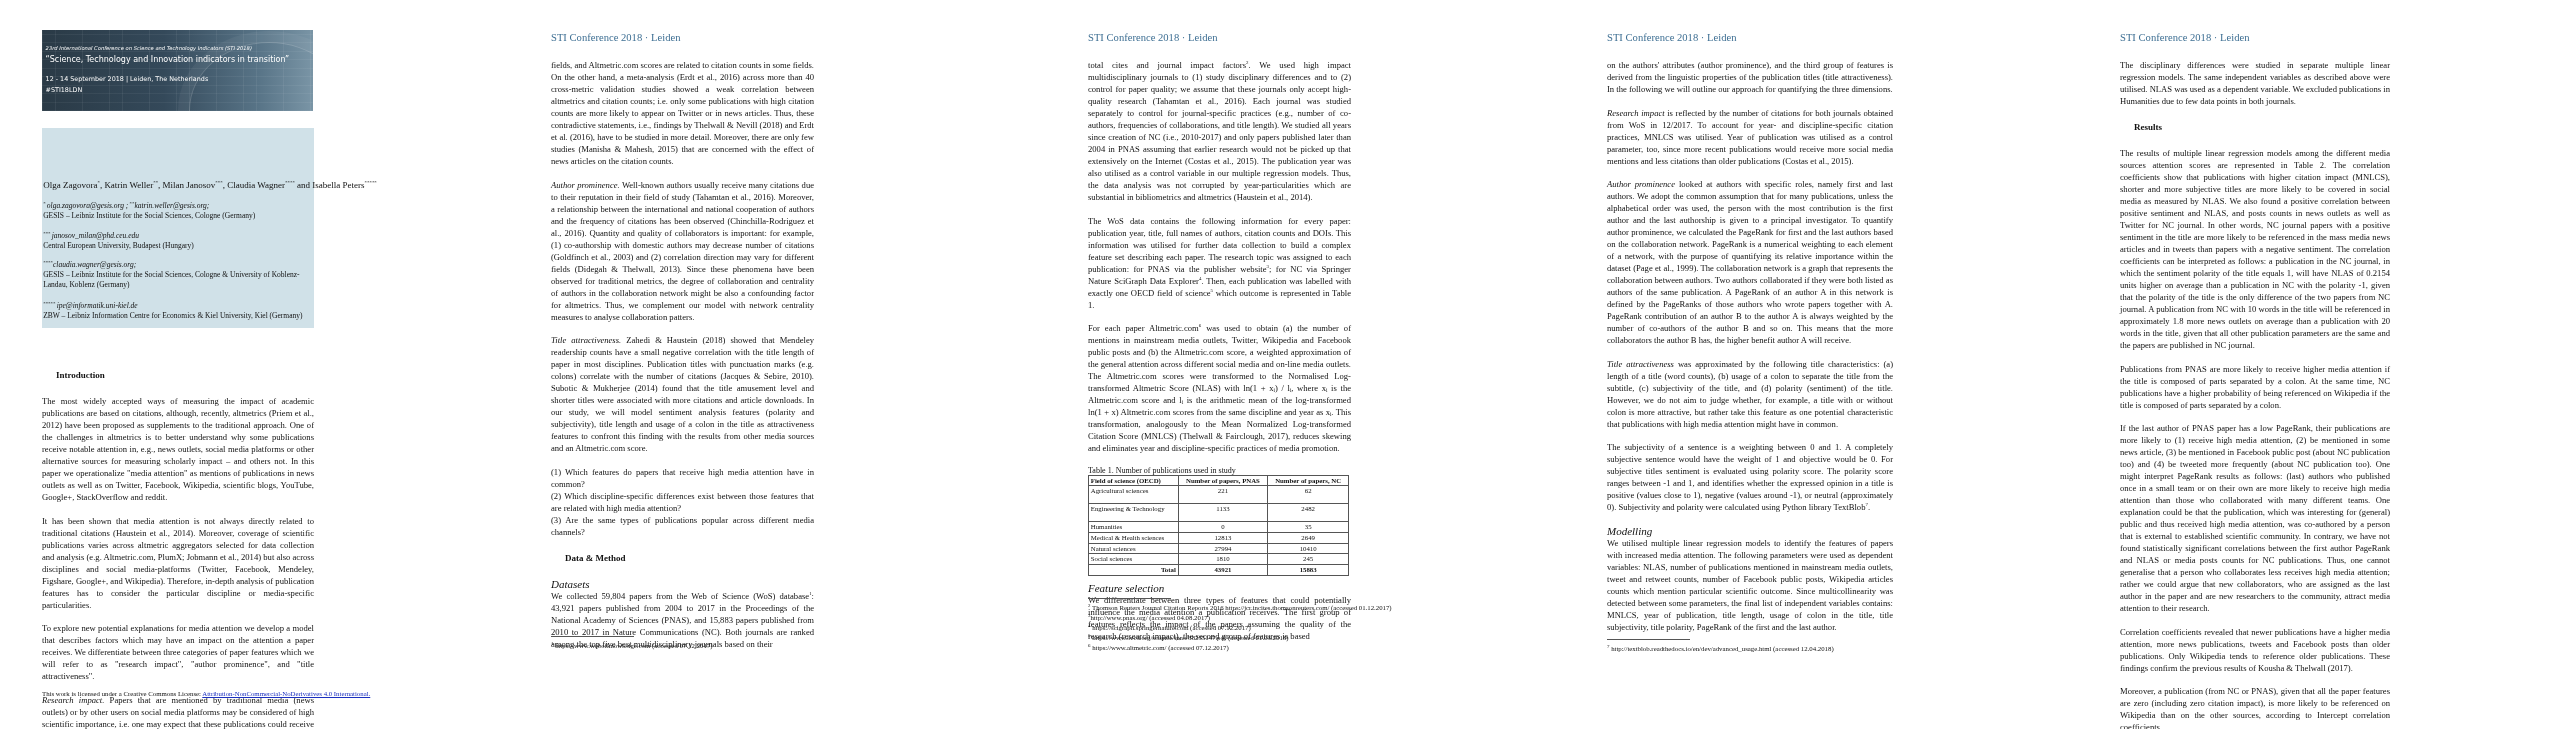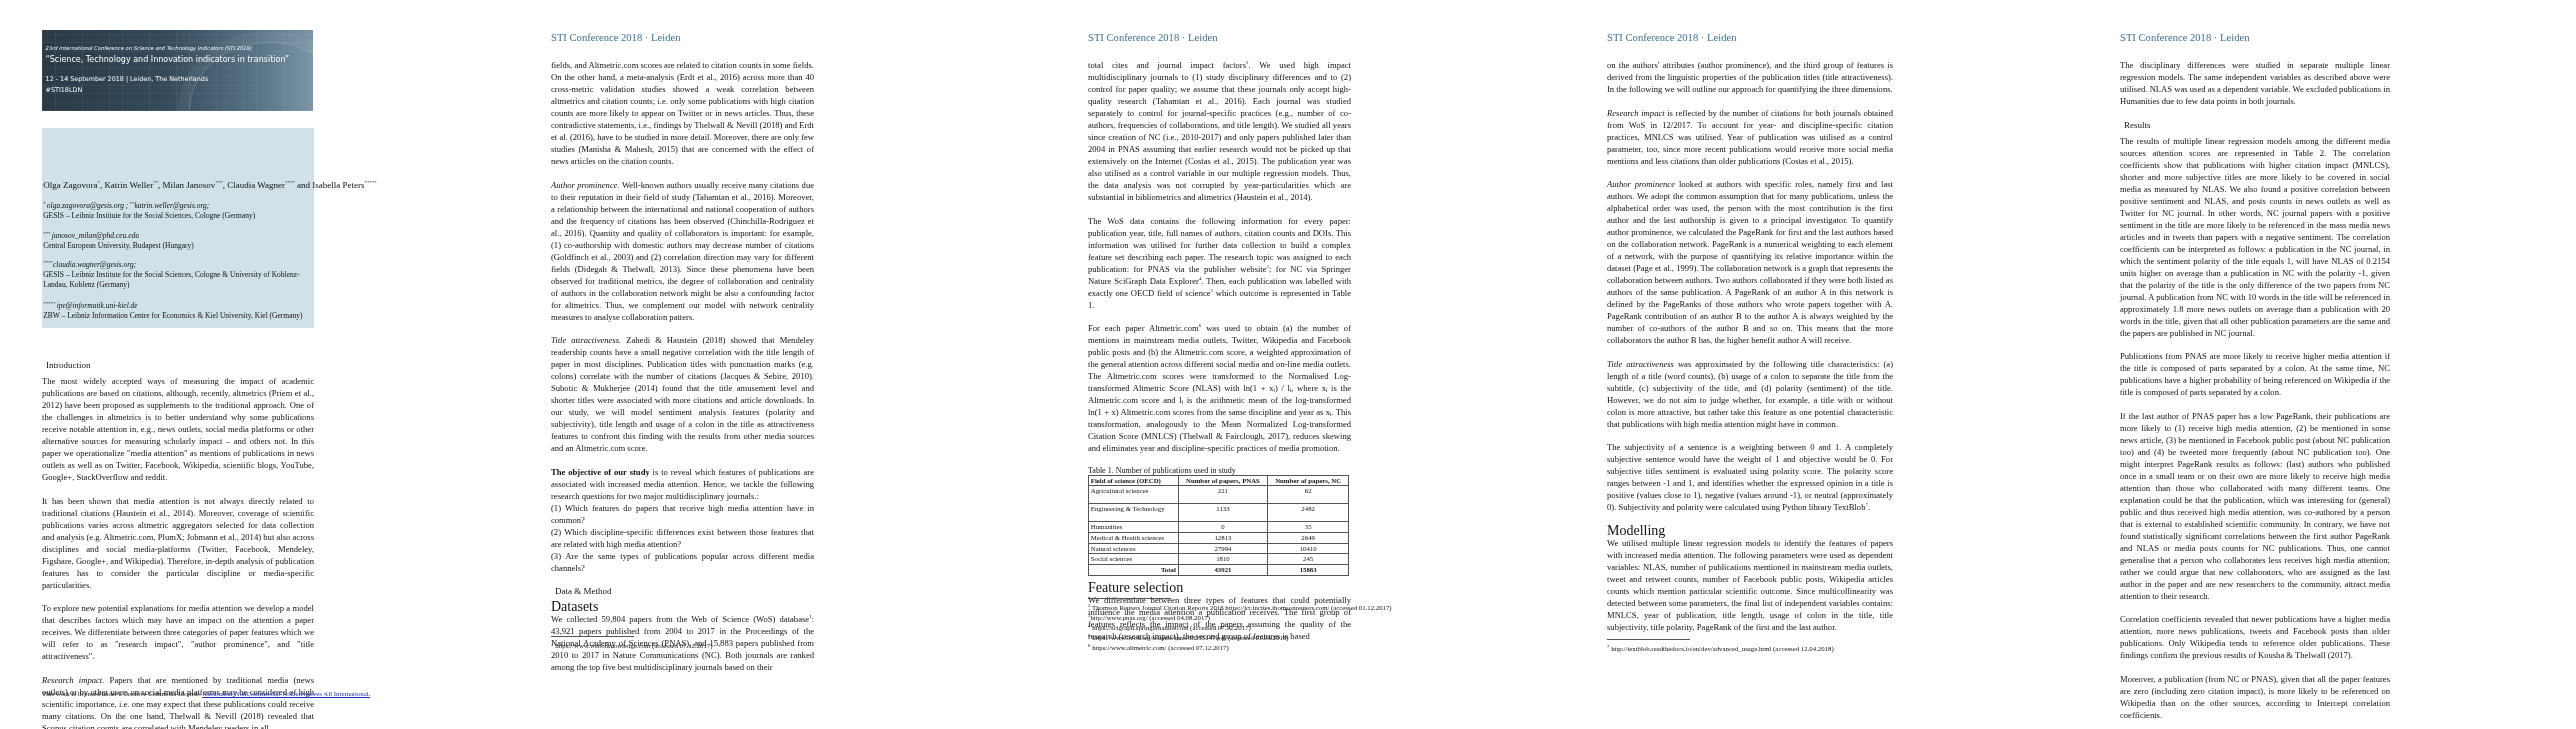--- a/index.html
+++ b/index.html
@@ -7,22 +7,22 @@
          font-family:"Liberation Serif", "DejaVu Serif", serif; color:#111; }
   .page { position:absolute; top:0; width:515px; height:612px; background:#fff; }
   .p1 { left:0;padding-left:37px; } .p2 { left:515px; } .p3 { left:1030px; } .p4 { left:1546px; } .p5 { left:2061px; }
   .col { position:absolute; top:32px; }
   .p2 .col { left:36px; width:263px; }
   .p3 .col { left:58px; width:263px; }
   .p4 .col { left:61px; width:286px; }
   .p5 .col { left:59px; width:270px; }
   .running-head { color:#3e6f93; font-size:10.6px; height:27px; line-height:12px; }
   p { margin:0 0 11.5px 0; font-size:8.6px; line-height:12px; text-align:justify; }
-  .sec { font-weight:normal; font-size:9px; margin:4px; line-height:12px; }
-  .subsec { font-size:14px; line-height:12px; margin:0; }
+  .sec { font-weight:bold; font-size:9px; margin:14px; line-height:12px; }
+  .subsec { font-style:italic; font-size:11px; line-height:12px; margin:0; }
   .banner { position:absolute; left:42px; top:30px; width:271px; height:81px;
             background:linear-gradient(90deg,#2a3a46 0%,#34495a 45%,#587487 80%,#7a95a6 100%); color:#fff;
             font-family:"DejaVu Sans", sans-serif; overflow:hidden; }
   .banner .grid { position:absolute; inset:0;
             background-image:repeating-linear-gradient(90deg, rgba(255,255,255,0.06) 0 0.6px, transparent 0.6px 13.4px),
                              repeating-linear-gradient(0deg, rgba(255,255,255,0.05) 0 0.6px, transparent 0.6px 8.5px); }
   .banner .arcs { position:absolute; right:-36px; top:12px; width:158px; height:134px; border-radius:50%;
             border:1.2px solid rgba(255,255,255,0.18); box-shadow:0 0 0 11px rgba(255,255,255,0.05); }
   .banner .b1 { position:absolute; left:3.6px; top:14.6px; font-size:5.2px; font-style:italic; }
   .banner .b2 { position:absolute; left:3.6px; top:25px; font-size:8px; }
@@ -96,21 +96,20 @@
     <span>This work is licensed under a Creative Commons License: </span><a>Attribution-NonCommercial-NoDerivatives 4.0 International.</a>
   </div>
 </div>
 
 <div class="page p2">
   <div class="col">
     <div class="running-head">STI Conference 2018 · Leiden</div>
     <p>fields, and Altmetric.com scores are related to citation counts in some fields. On the other hand, a meta-analysis (Erdt et al., 2016) across more than 40 cross-metric validation studies showed a weak correlation between altmetrics and citation counts; i.e. only some publications with high citation counts are more likely to appear on Twitter or in news articles. Thus, these contradictive statements, i.e., findings by Thelwall &amp; Nevill (2018) and Erdt et al. (2016), have to be studied in more detail. Moreover, there are only few studies (Manisha &amp; Mahesh, 2015) that are concerned with the effect of news articles on the citation counts.</p>
     <p><i>Author prominence.</i><span> Well-known authors usually receive many citations due to their reputation in their field of study (Tahamtan et al., 2016). Moreover, a relationship between the international and national cooperation of authors and the frequency of citations has been observed (Chinchilla-Rodriguez et al., 2016). Quantity and quality of collaborators is important: for example, (1) co-authorship with domestic authors may decrease number of citations (Goldfinch et al., 2003) and (2) correlation direction may vary for different fields (Didegah &amp; Thelwall, 2013). Since these phenomena have been observed for traditional metrics, the degree of collaboration and centrality of authors in the collaboration network might be also a confounding factor for altmetrics. Thus, we complement our model with network centrality measures to analyse collaboration patters.</span></p>
     <p><i>Title attractiveness.</i><span> Zahedi &amp; Haustein (2018) showed that Mendeley readership counts have a small negative correlation with the title length of paper in most disciplines. Publication titles with punctuation marks (e.g. colons) correlate with the number of citations (Jacques &amp; Sebire, 2010). Subotic &amp; Mukherjee (2014) found that the title amusement level and shorter titles were associated with more citations and article downloads. In our study, we will model sentiment analysis features (polarity and subjectivity), title length and usage of a colon in the title as attractiveness features to confront this finding with the results from other media sources and an Altmetric.com score.</span></p>
-    <p style="margin-bottom:0"><b>The objective of our study</b><span> is to reveal which features of publications are associated with increased media attention. Hence, we tackle the following research questions for two major multidisciplinary journals.:</span></p>
     <ol class="rq">
       <li>(1) Which features do papers that receive high media attention have in common?</li>
       <li>(2) Which discipline-specific differences exist between those features that are related with high media attention?</li>
       <li>(3) Are the same types of publications popular across different media channels?</li>
     </ol>
     <div class="sec">Data &amp; Method</div>
     <div class="subsec">Datasets</div>
     <p><span>We collected 59,804 papers from the Web of Science (WoS) database</span><sup>1</sup><span>: 43,921 papers published from 2004 to 2017 in the Proceedings of the National Academy of Sciences (PNAS), and 15,883 papers published from 2010 to 2017 in Nature Communications (NC). Both journals are ranked among the top five best multidisciplinary journals based on their</span></p>
   </div>
   <div class="footnotes" style="left:36px; top:636px;">

